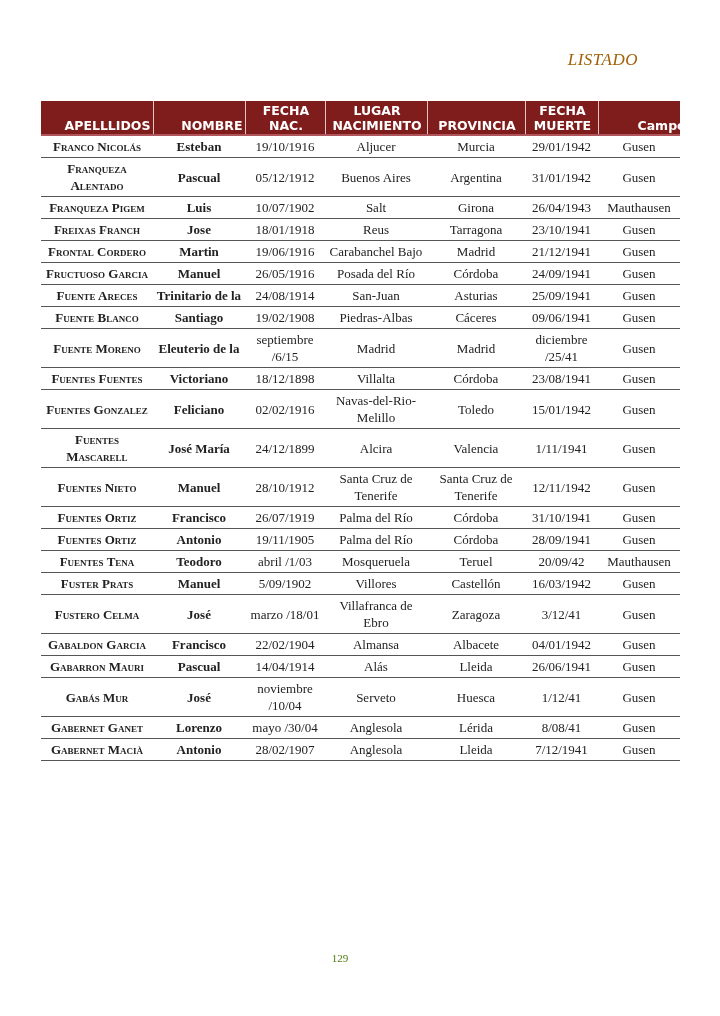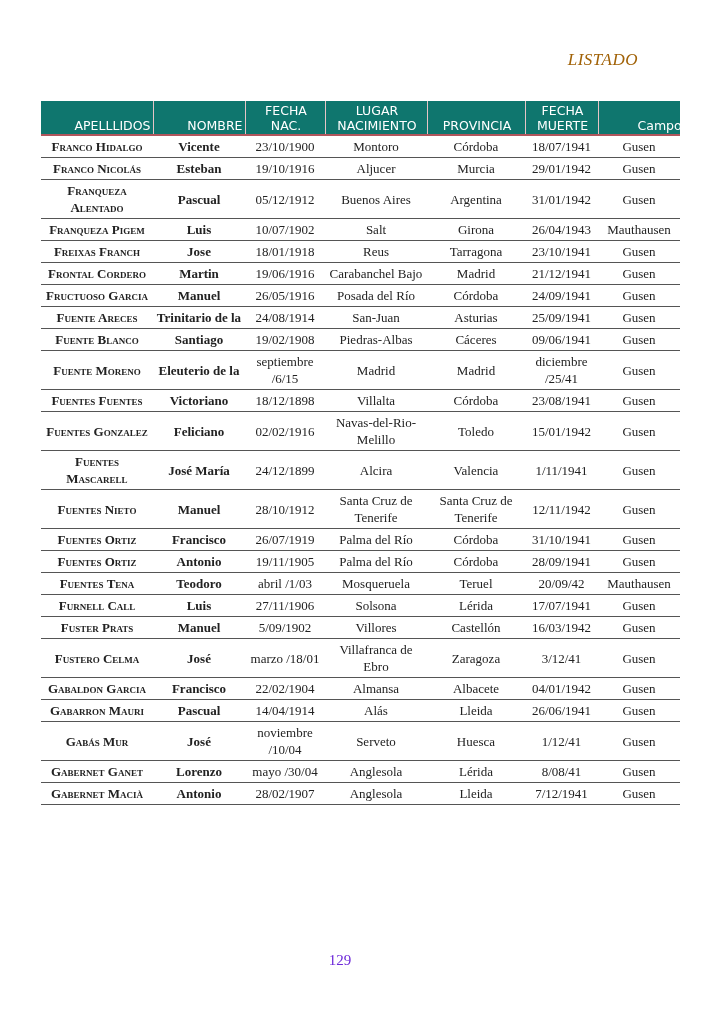--- a/index.html
+++ b/index.html
@@ -2,32 +2,32 @@
 <html><head>
 <meta charset="utf-8">
 <style>
   html, body { margin:0; padding:0; background:#ffffff; }
   body { width:720px; height:1016px; position:relative; overflow:hidden;
          font-family:"Liberation Serif","DejaVu Serif",serif; color:#222; }
   .running-head { position:absolute; top:50px; right:82px; font-style:italic;
                   color:#a16207; font-size:17px; letter-spacing:0.5px; }
   table.listado { position:absolute; top:101px; left:41px; width:639px;
                   border-collapse:collapse; table-layout:fixed; }
-  table.listado th { background:#0f766e; color:#ffffff; font-family:"DejaVu Sans","Liberation Sans",sans-serif;
-                     font-weight:normal; font-size:12.5px; line-height:15px; vertical-align:bottom;
+  table.listado th { background:#7f1d1d; color:#ffffff; font-family:"DejaVu Sans","Liberation Sans",sans-serif;
+                     font-weight:bold; font-size:12.5px; line-height:15px; vertical-align:bottom;
                      padding:2px 2px 1px 4px; border-right:1px solid #e6c4c6; border-bottom:2px solid #b0555c; }
   table.listado th:last-child { border-right:none;padding-left:39px; }
   table.listado th.c { text-align:center; }
   table.listado th.l { text-align:right; }
   table.listado td { font-size:13px; line-height:17px; padding:2px 2px; border-bottom:1.5px solid #555;
                      vertical-align:middle; text-align:center; }
   td.ap { text-align:left; font-weight:bold; font-variant:small-caps; font-size:12.5px; line-height:15px; padding-left:2px; }
   td.nom { text-align:left; font-weight:bold; padding-left:4px; line-height:15px; }
   .page-number { position:absolute; top:952px; left:0; width:680px; text-align:center;
-                 color:#6d28d9; font-size:15px; }
+                 color:#4d7c0f; font-size:11px; }
 </style>
 </head>
 <body>
 
 <div class="running-head">LISTADO</div>
 
 <table class="listado">
   <colgroup>
     <col style="width:112px">
       <col style="width:92px">
@@ -43,29 +43,20 @@
       <th class="l">NOMBRE</th>
       <th class="c">FECHA NAC.</th>
       <th class="c">LUGAR NACIMIENTO</th>
       <th class="c">PROVINCIA</th>
       <th class="c">FECHA MUERTE</th>
       <th class="c">Campo</th>
     </tr>
   </thead>
   <tbody id="rows">
       <tr>
-        <td class="ap">Franco Hidalgo</td>
-        <td class="nom">Vicente</td>
-        <td>23/10/1900</td>
-        <td>Montoro</td>
-        <td>Córdoba</td>
-        <td>18/07/1941</td>
-        <td>Gusen</td>
-      </tr>
-      <tr>
         <td class="ap">Franco Nicolás</td>
         <td class="nom">Esteban</td>
         <td>19/10/1916</td>
         <td>Aljucer</td>
         <td>Murcia</td>
         <td>29/01/1942</td>
         <td>Gusen</td>
       </tr>
       <tr>
         <td class="ap">Franqueza Alentado</td>
@@ -196,29 +187,20 @@
       <tr>
         <td class="ap">Fuentes Tena</td>
         <td class="nom">Teodoro</td>
         <td>abril /1/03</td>
         <td>Mosqueruela</td>
         <td>Teruel</td>
         <td>20/09/42</td>
         <td>Mauthausen</td>
       </tr>
       <tr>
-        <td class="ap">Furnell Call</td>
-        <td class="nom">Luis</td>
-        <td>27/11/1906</td>
-        <td>Solsona</td>
-        <td>Lérida</td>
-        <td>17/07/1941</td>
-        <td>Gusen</td>
-      </tr>
-      <tr>
         <td class="ap">Fuster Prats</td>
         <td class="nom">Manuel</td>
         <td>5/09/1902</td>
         <td>Villores</td>
         <td>Castellón</td>
         <td>16/03/1942</td>
         <td>Gusen</td>
       </tr>
       <tr>
         <td class="ap">Fustero Celma</td>

